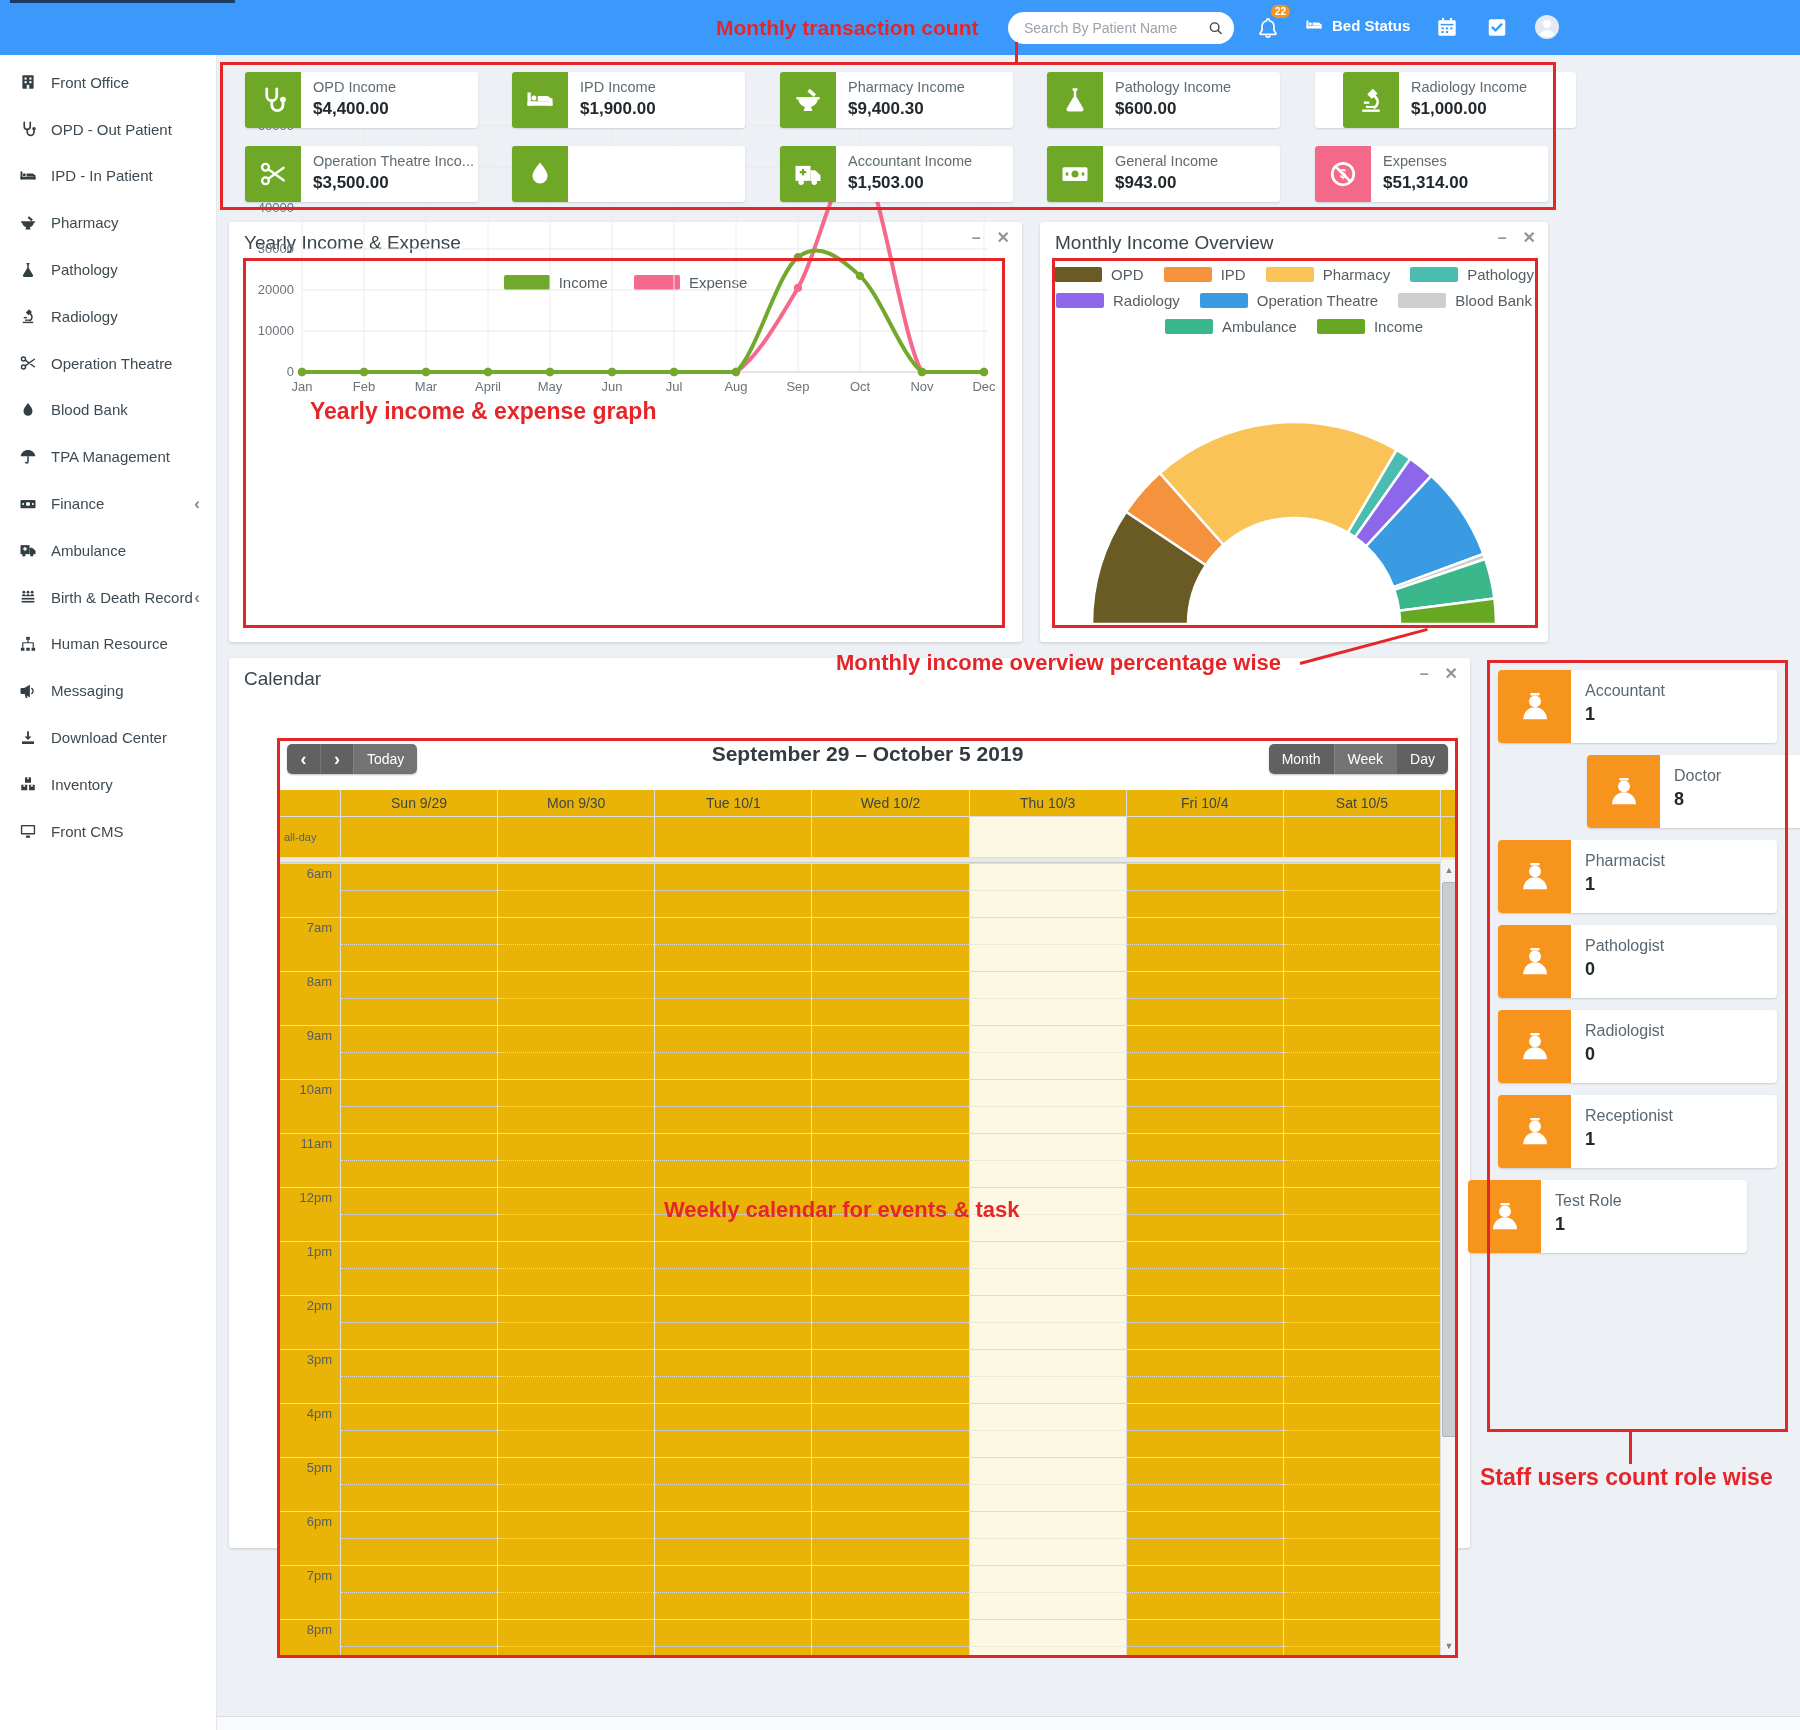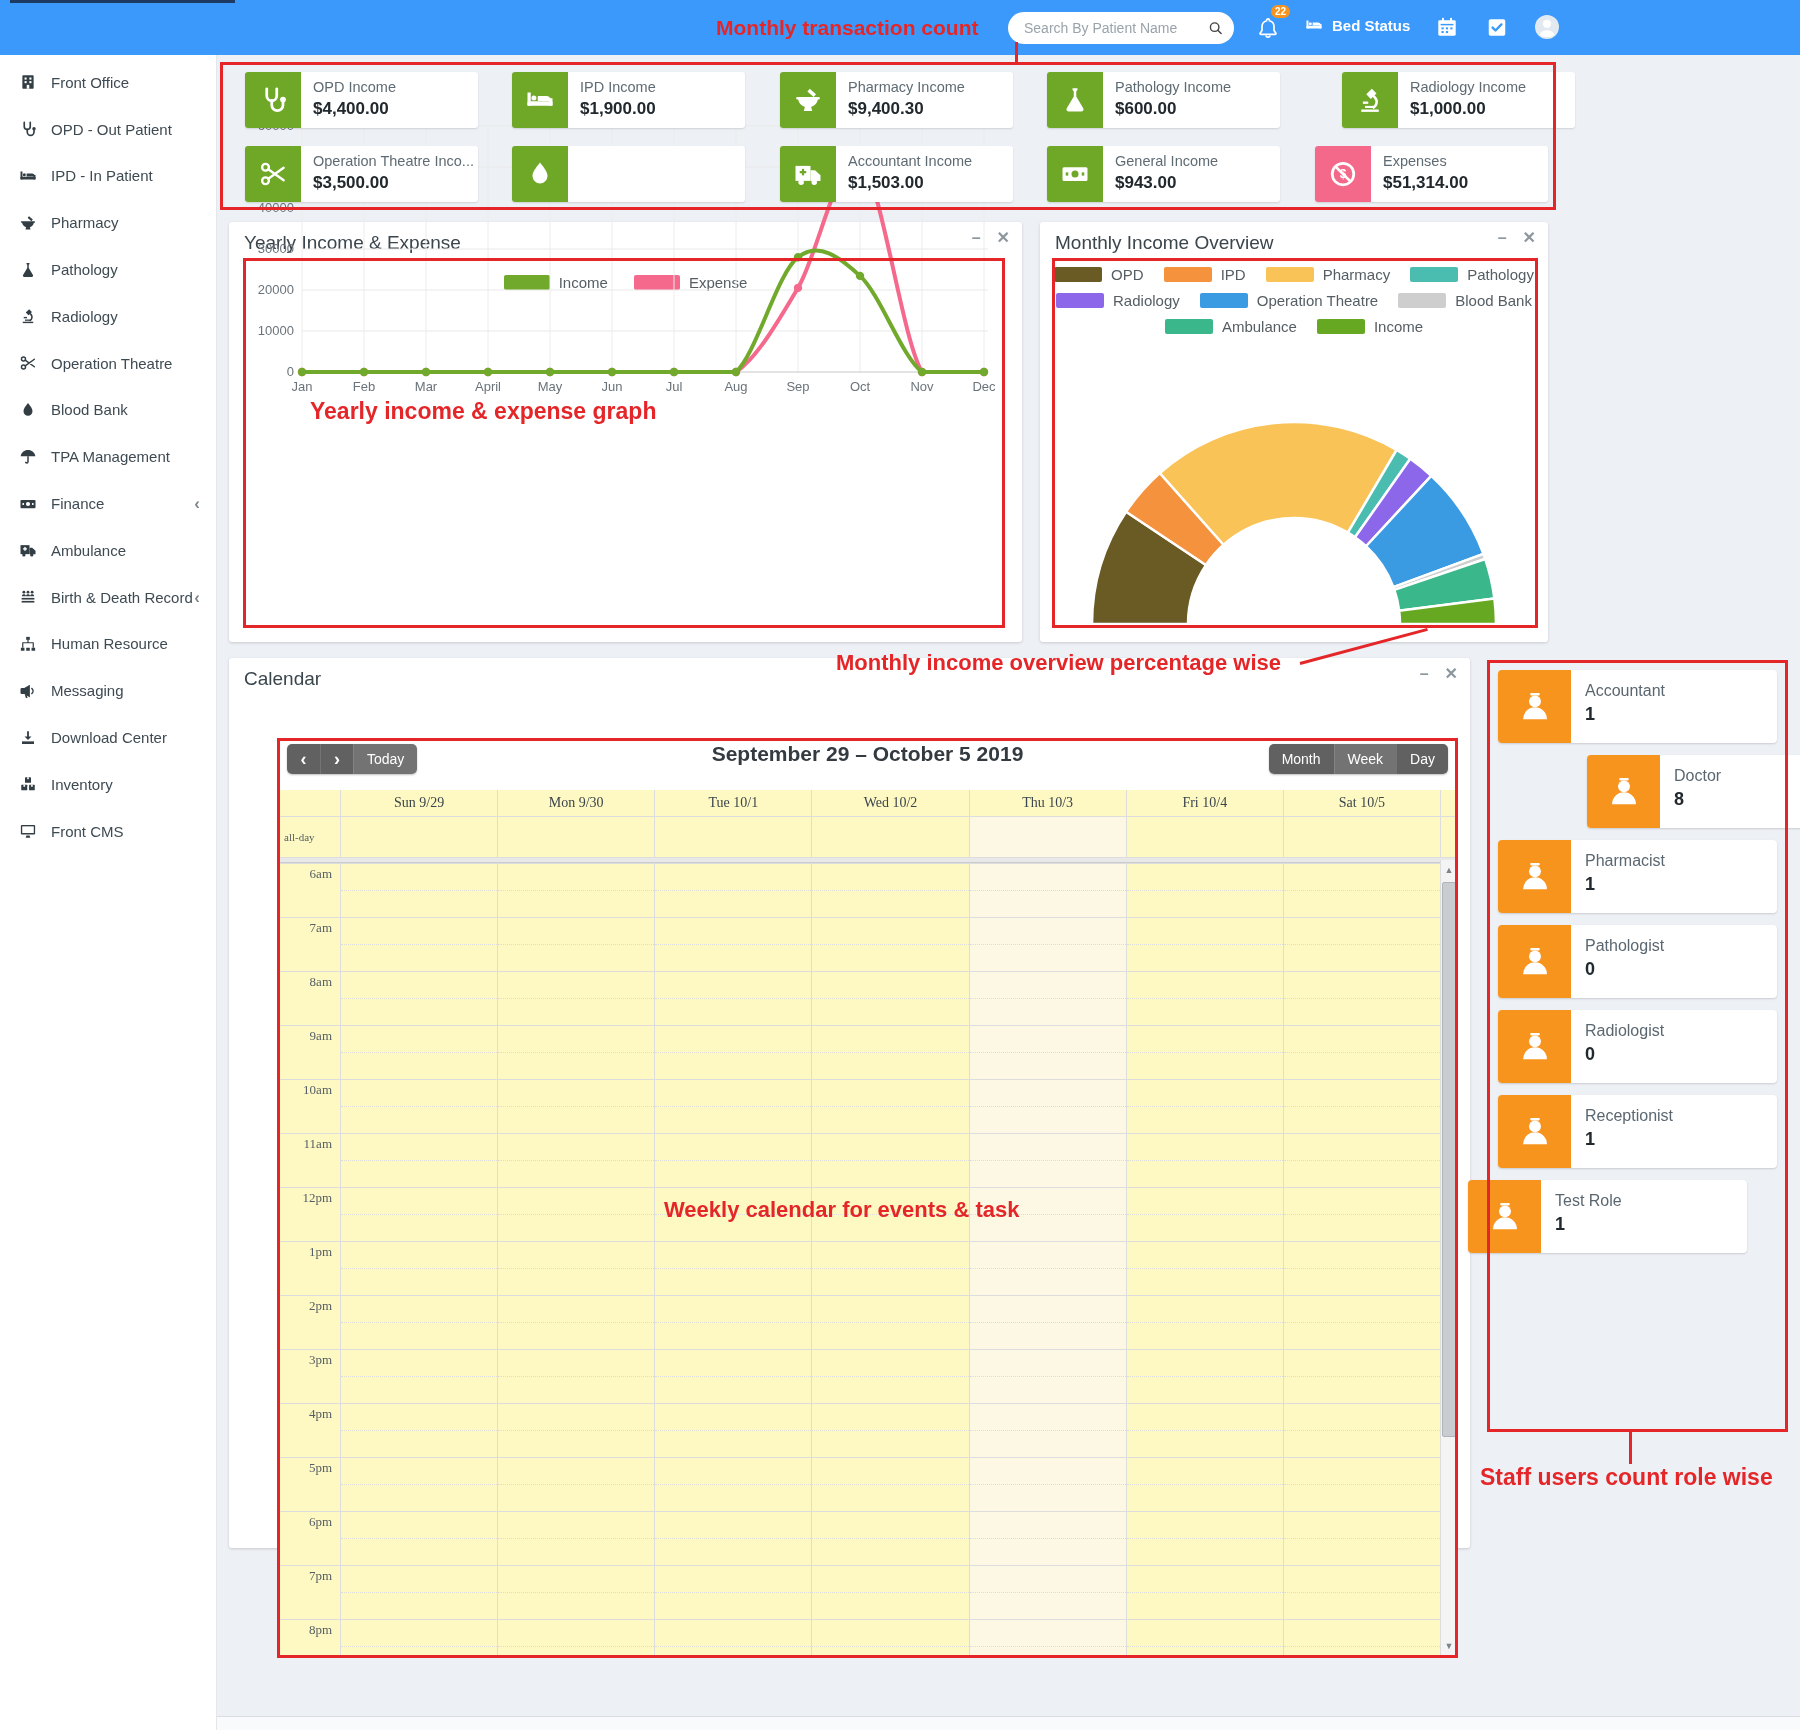--- a/index.html
+++ b/index.html
@@ -71,22 +71,22 @@
   .fc-group{position:absolute;display:flex;border-radius:5px;overflow:hidden;
       box-shadow:0 1px 2px rgba(0,0,0,.25);}
   .fc-group .fc-btn + .fc-btn{border-left:1px solid rgba(255,255,255,.12);}
   .fc-arrow{width:33px;font-size:18px;font-weight:bold;padding:0;}
   .fc-active{background:#737373;}
   #fc-left{left:58px;top:86px;}
   #fc-right{right:22px;top:86px;}
   .fc-title{position:absolute;left:48px;width:1181px;top:84px;text-align:center;font-size:21px;
       font-weight:bold;color:#333a40;}
 
-  #cal-grid{position:absolute;left:49px;top:132px;width:1179px;height:866px;background:#fef9c3;
-      overflow:hidden;font-family:Liberation Serif, serif;}
+  #cal-grid{position:absolute;left:49px;top:132px;width:1179px;height:866px;background:#eab308;
+      overflow:hidden;}
   .cal-row{display:grid;grid-template-columns:62px repeat(7,1fr) 17px;}
   .cal-row .cell{border-left:1px solid #ddd;position:relative;box-sizing:border-box;}
   .cal-row .cell:first-child{border-left:none;}
   .cal-head{height:26px;border-bottom:1px solid #ddd;}
   .cal-head .cell{font-size:14px;color:#3b454c;text-align:center;line-height:26px;}
   .cal-allday{height:40px;}
   .cal-allday .axis{font-size:11px;color:#555e64;padding:14px 0 0 6px;}
   .cal-divider{height:4px;background:#e8e8e8;border-top:1px solid #ddd;border-bottom:1px solid #ccc;}
   .cal-hour{height:53px;border-top:1px solid #ddd;}
   .cal-hour:first-of-type{border-top:none;}
@@ -416,21 +416,21 @@
         <span class="tile-icon icon" style="background:#6fa726;--hole:#6fa726">
           <svg viewBox="0 0 24 24" fill="currentColor">
             <path d="M10 2.5h4V4l-1 1v4.2l5.6 9.3A1.8 1.8 0 0 1 17 21.2H7a1.8 1.8 0 0 1-1.6-2.7L11 9.2V5l-1-1z"></path>
           </svg>
         </span>
         <span class="tile-body">
           <div class="tile-label">Pathology Income</div>
           <div class="tile-value">$600.00</div>
         </span>
       </div>
-      <div class="tile" style="left: 1342px; top: 72px;">
+      <div class="tile" style="left: 1315px; top: 72px; padding-left: 28px;">
         <span class="tile-icon icon" style="background:#6fa726;--hole:#6fa726">
           <svg viewBox="0 0 24 24" fill="currentColor">
             <path d="M5 19.6h14v1.9H5z"></path>
             <path d="M8 18.4h8v-1.7H8z"></path>
             <path d="M13.5 3l3.7 3.7-1.5 1.5.9.9a6.4 6.4 0 0 1-1.9 10.2l-1-1.6a4.6 4.6 0 0 0 1.4-7.2l-.9-.9-1.5 1.5L9 7.4z"></path>
             <rect x="6.3" y="13.2" width="4.3" height="1.9"></rect>
           </svg>
         </span>
         <span class="tile-body">
           <div class="tile-label">Radiology Income</div>

